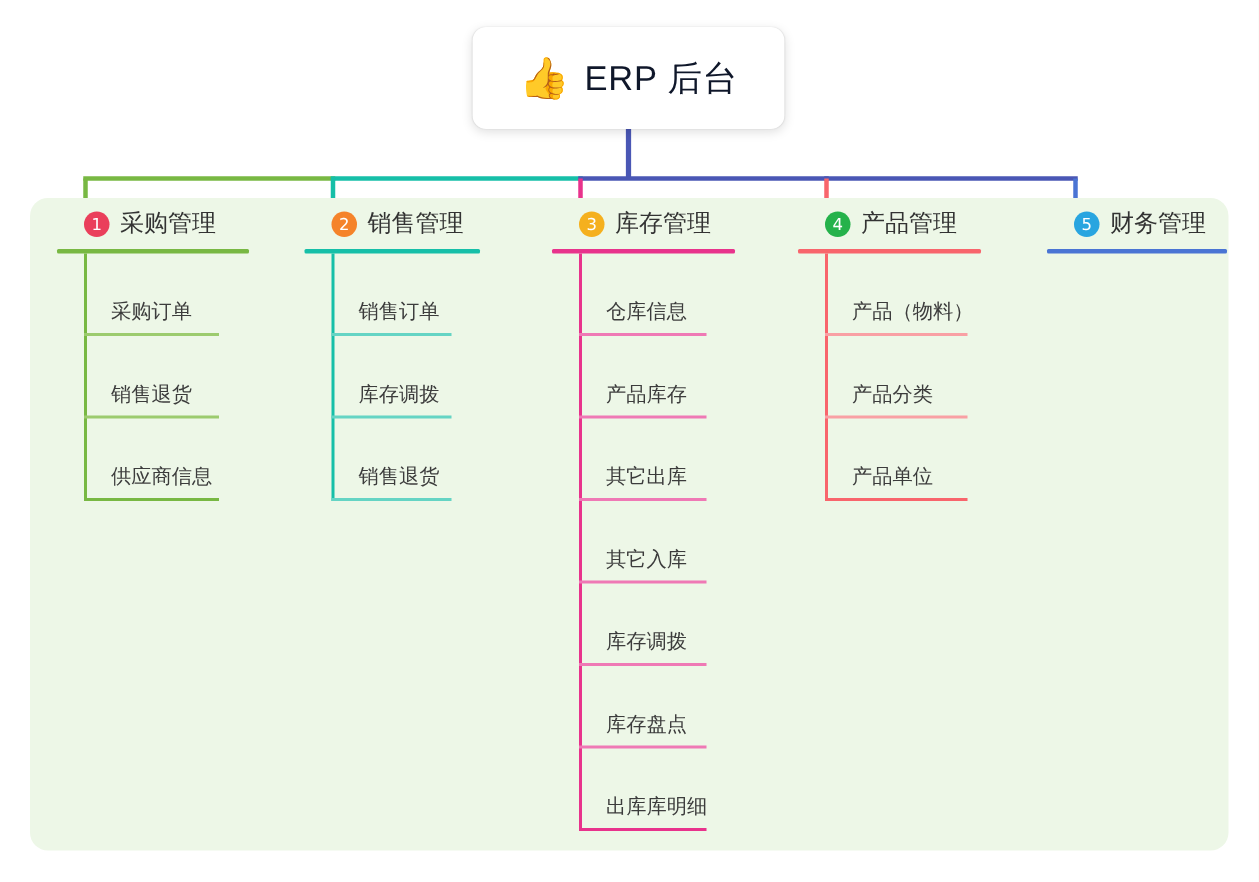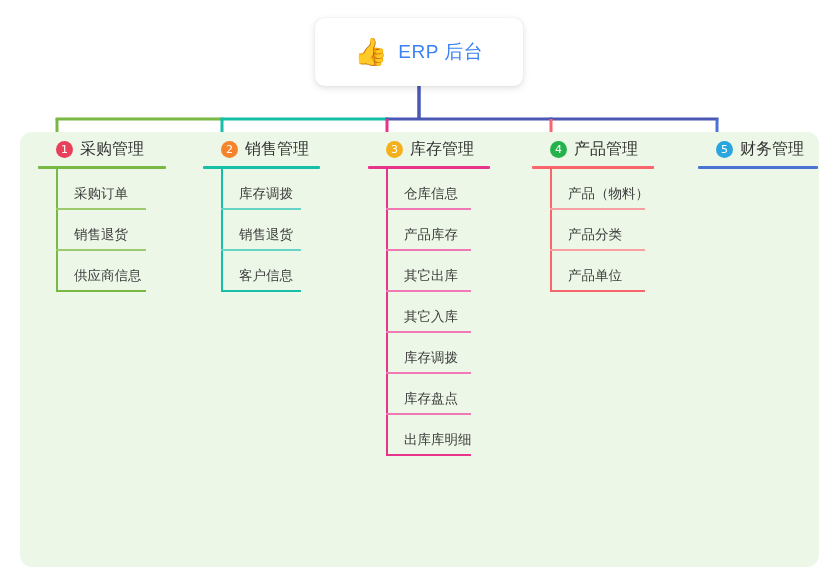--- a/index.html
+++ b/index.html
@@ -34,22 +34,22 @@
     align-items: center;
     justify-content: center;
     gap: 10px;
   }
   #title-card .emoji {
     font-size: 27px;
     line-height: 1;
     color: #f2b52e;
   }
   #title-card .title-text {
-    font-size: 19px;
-    color: #3b82f6;
+    font-size: 23px;
+    color: #0f172a;
     letter-spacing: 0.5px;
     white-space: nowrap;
   }
 
   
   #connectors {
     position: absolute;
     left: 0;
     top: 0;
     width: 839px;
@@ -108,21 +108,21 @@
   }
   .stem {
     position: absolute;
     left: 0;
     top: 0;
     bottom: 0;
     width: 2px;
   }
   .leaf {
     position: relative;
-    height: 41px;
+    height: 55px;
     box-sizing: border-box;
   }
   .leaf-label {
     position: absolute;
     left: 18px;
     bottom: 7px;
     font-size: 13.5px;
     color: #3c3c3c;
     white-space: nowrap;
   }
@@ -177,30 +177,30 @@
       </div>
       <div class="column" style="left: 183px; width: 117px;">
         <div class="col-header">
           <span class="badge" style="background: rgb(245, 131, 42);">2</span>
           <span class="col-title">销售管理</span>
         </div>
         <div class="col-underline" style="background: rgb(22, 191, 168);"></div>
         <div class="branch">
           <div class="stem" style="background: rgb(22, 191, 168);"></div>
           <div class="leaf">
+            <span class="leaf-label">销售订单</span>
+            <div class="leaf-underline" style="background: rgb(101, 212, 196); width: 80px;"></div>
+          </div>
+          <div class="leaf">
             <span class="leaf-label">库存调拨</span>
             <div class="leaf-underline" style="background: rgb(101, 212, 196); width: 80px;"></div>
           </div>
           <div class="leaf">
             <span class="leaf-label">销售退货</span>
             <div class="leaf-underline" style="background: rgb(101, 212, 196); width: 80px;"></div>
-          </div>
-          <div class="leaf">
-            <span class="leaf-label">客户信息</span>
-            <div class="leaf-underline" style="background: rgb(22, 191, 168); width: 80px;"></div>
           </div>
         </div>
       </div>
       <div class="column" style="left: 348px; width: 122px;">
         <div class="col-header">
           <span class="badge" style="background: rgb(245, 176, 30);">3</span>
           <span class="col-title">库存管理</span>
         </div>
         <div class="col-underline" style="background: rgb(232, 51, 140);"></div>
         <div class="branch">

